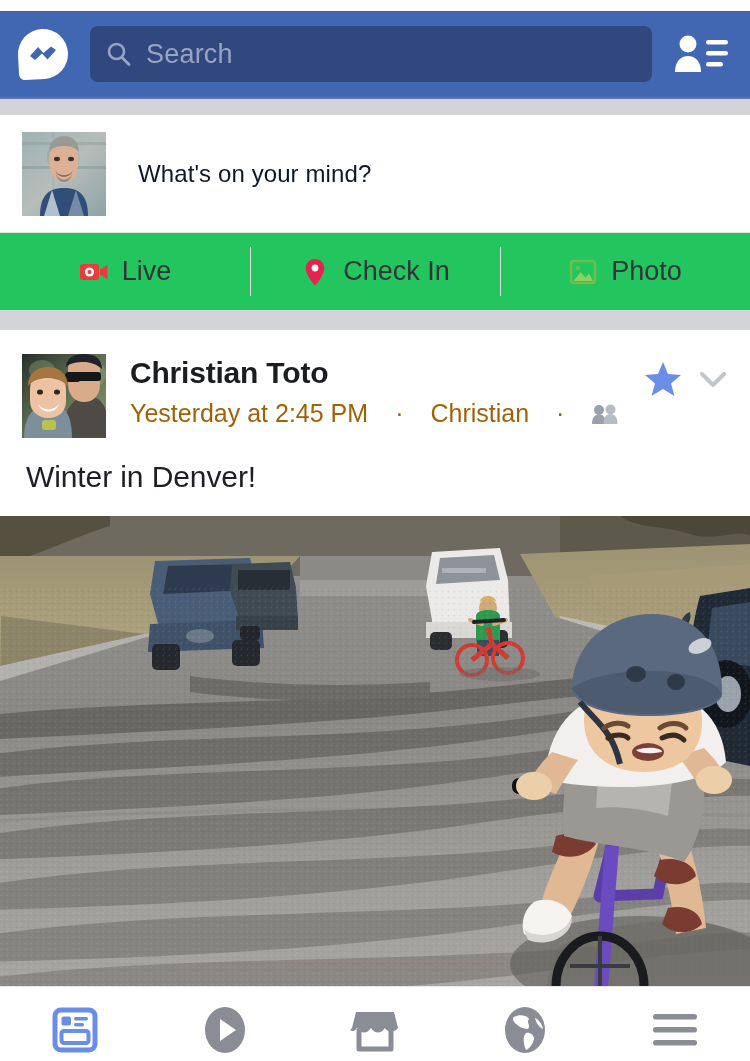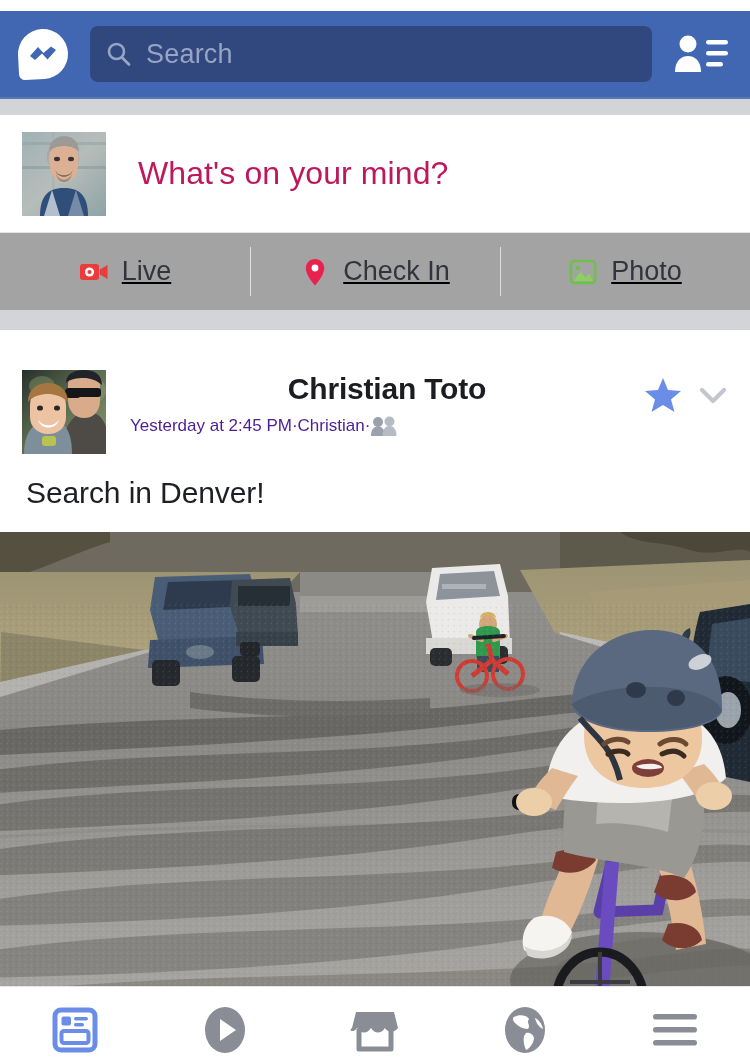--- a/index.html
+++ b/index.html
@@ -55,58 +55,56 @@
   .composer {
     background: #fff; height: 117px;
     display: flex; align-items: center; padding-left: 22px;
   }
   .avatar-me {
     width: 84px; height: 84px; flex: 0 0 84px;
     position: relative; overflow: hidden;
     background: #8b9aa0;
   }
   .composer-prompt {
-    font-size: 32px; color: #be185d; margin-left: 32px;
+    font-size: 24px; color: #0f172a; margin-left: 32px;
     letter-spacing: .1px;
   }
 
   .actions {
-    background: #a3a3a3; height: 78px;
+    background: #22c55e; height: 78px;
     display: flex; align-items: stretch;
     border-top: 1px solid #e3e5e9;
-    text-decoration: underline;
   }
   .action {
     flex: 1 1 0; display: flex; align-items: center;
     justify-content: center; gap: 13px;
     position: relative;
   }
   .action + .action::before {
     content: ""; position: absolute; left: 0; top: 14px; bottom: 14px;
     width: 1px; background: #dcdee3;
   }
   .action-label { font-size: 27px; color: #31343b; }
   .action-icon { width: 30px; height: 30px; flex: 0 0 30px; display: block; }
 
   
   .post { background: #fff; }
   .post-head {
     display: flex; align-items: flex-start;
-    padding: 40px 20px 0 22px;
-    text-align: center;
+    padding: 24px 20px 0 22px;
   }
   .avatar-post {
     width: 84px; height: 84px; flex: 0 0 84px;
     position: relative; overflow: hidden; background: #6e7a63;
   }
   .post-head-text { margin-left: 24px; flex: 1 1 auto; padding-top: 2px; }
   .author { font-size: 30px; font-weight: bold; color: #1b1d21; letter-spacing: -.2px; }
   .meta {
-    font-size: 17px; color: #4c1d95; margin-top: 9px;
-    display: flex; align-items: center; gap: 0;
+    font-size: 25px; color: #a16207; margin-top: 9px;
+    display: flex; align-items: center; gap: 27px;
   }
   .meta .friends-icon { width: 28px; height: 22px; }
   .post-head-right {
     display: flex; align-items: center; gap: 14px; padding-top: 6px;
   }
   .star-icon { width: 38px; height: 38px; }
   .chev-icon { width: 34px; height: 34px; }
   .post-text {
     font-size: 30px; color: #1d1f25;
     padding: 22px 22px 22px 26px; letter-spacing: -.1px;
@@ -278,21 +276,21 @@
       <div class="post-head-right">
         <svg class="star-icon" viewBox="0 0 38 38">
           <path d="M19 2 L24 14 L37 15 L27 23.5 L30.5 36 L19 29 L7.5 36 L11 23.5 L1 15 L14 14 Z" fill="#6a8de8"></path>
         </svg>
         <svg class="chev-icon" viewBox="0 0 34 34">
           <path d="M6 12 L17 23 L28 12" fill="none" stroke="#c3c6cc" stroke-width="4.2" stroke-linecap="round" stroke-linejoin="round"></path>
         </svg>
       </div>
     </div>
 
-    <div class="post-text">Search in Denver!</div>
+    <div class="post-text">Winter in Denver!</div>
 
     <div class="photo-wrap">
       <svg viewBox="0 0 750 485" preserveAspectRatio="none">
         <defs>
           <linearGradient id="roadg" x1="0" y1="0" x2="0" y2="1">
             <stop offset="0%" stop-color="#8f8d8a"></stop>
             <stop offset="30%" stop-color="#8a8885"></stop>
             <stop offset="70%" stop-color="#a09e9b"></stop>
             <stop offset="100%" stop-color="#a8a6a3"></stop>
           </linearGradient>

